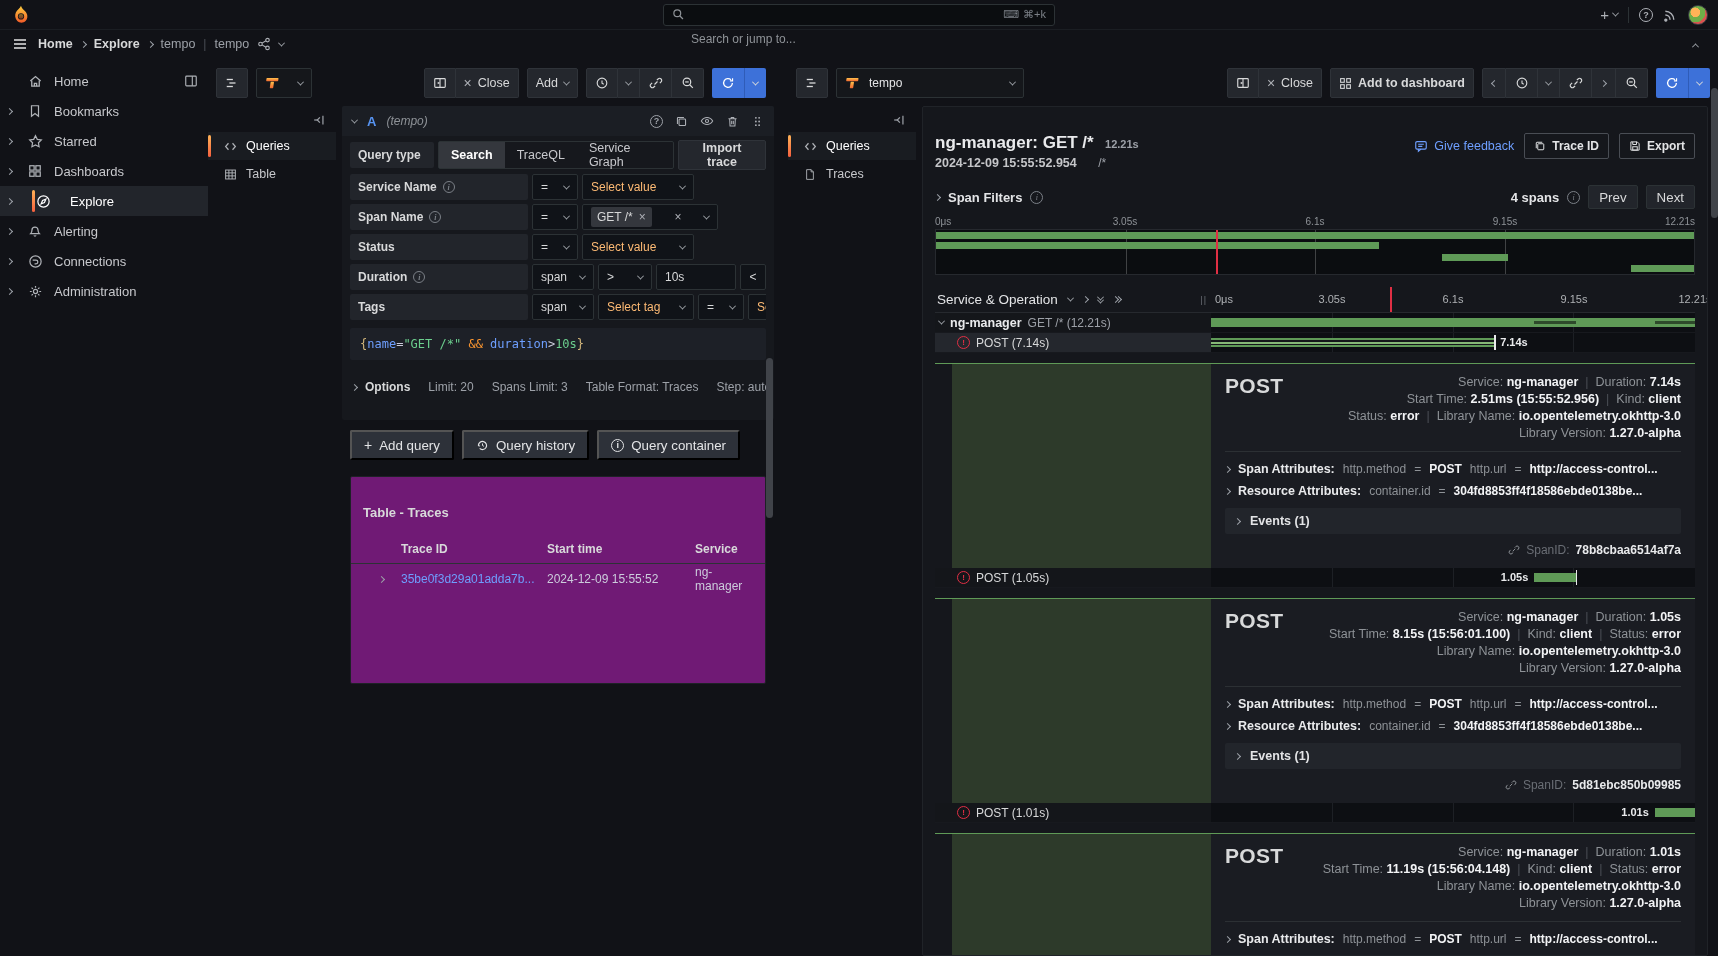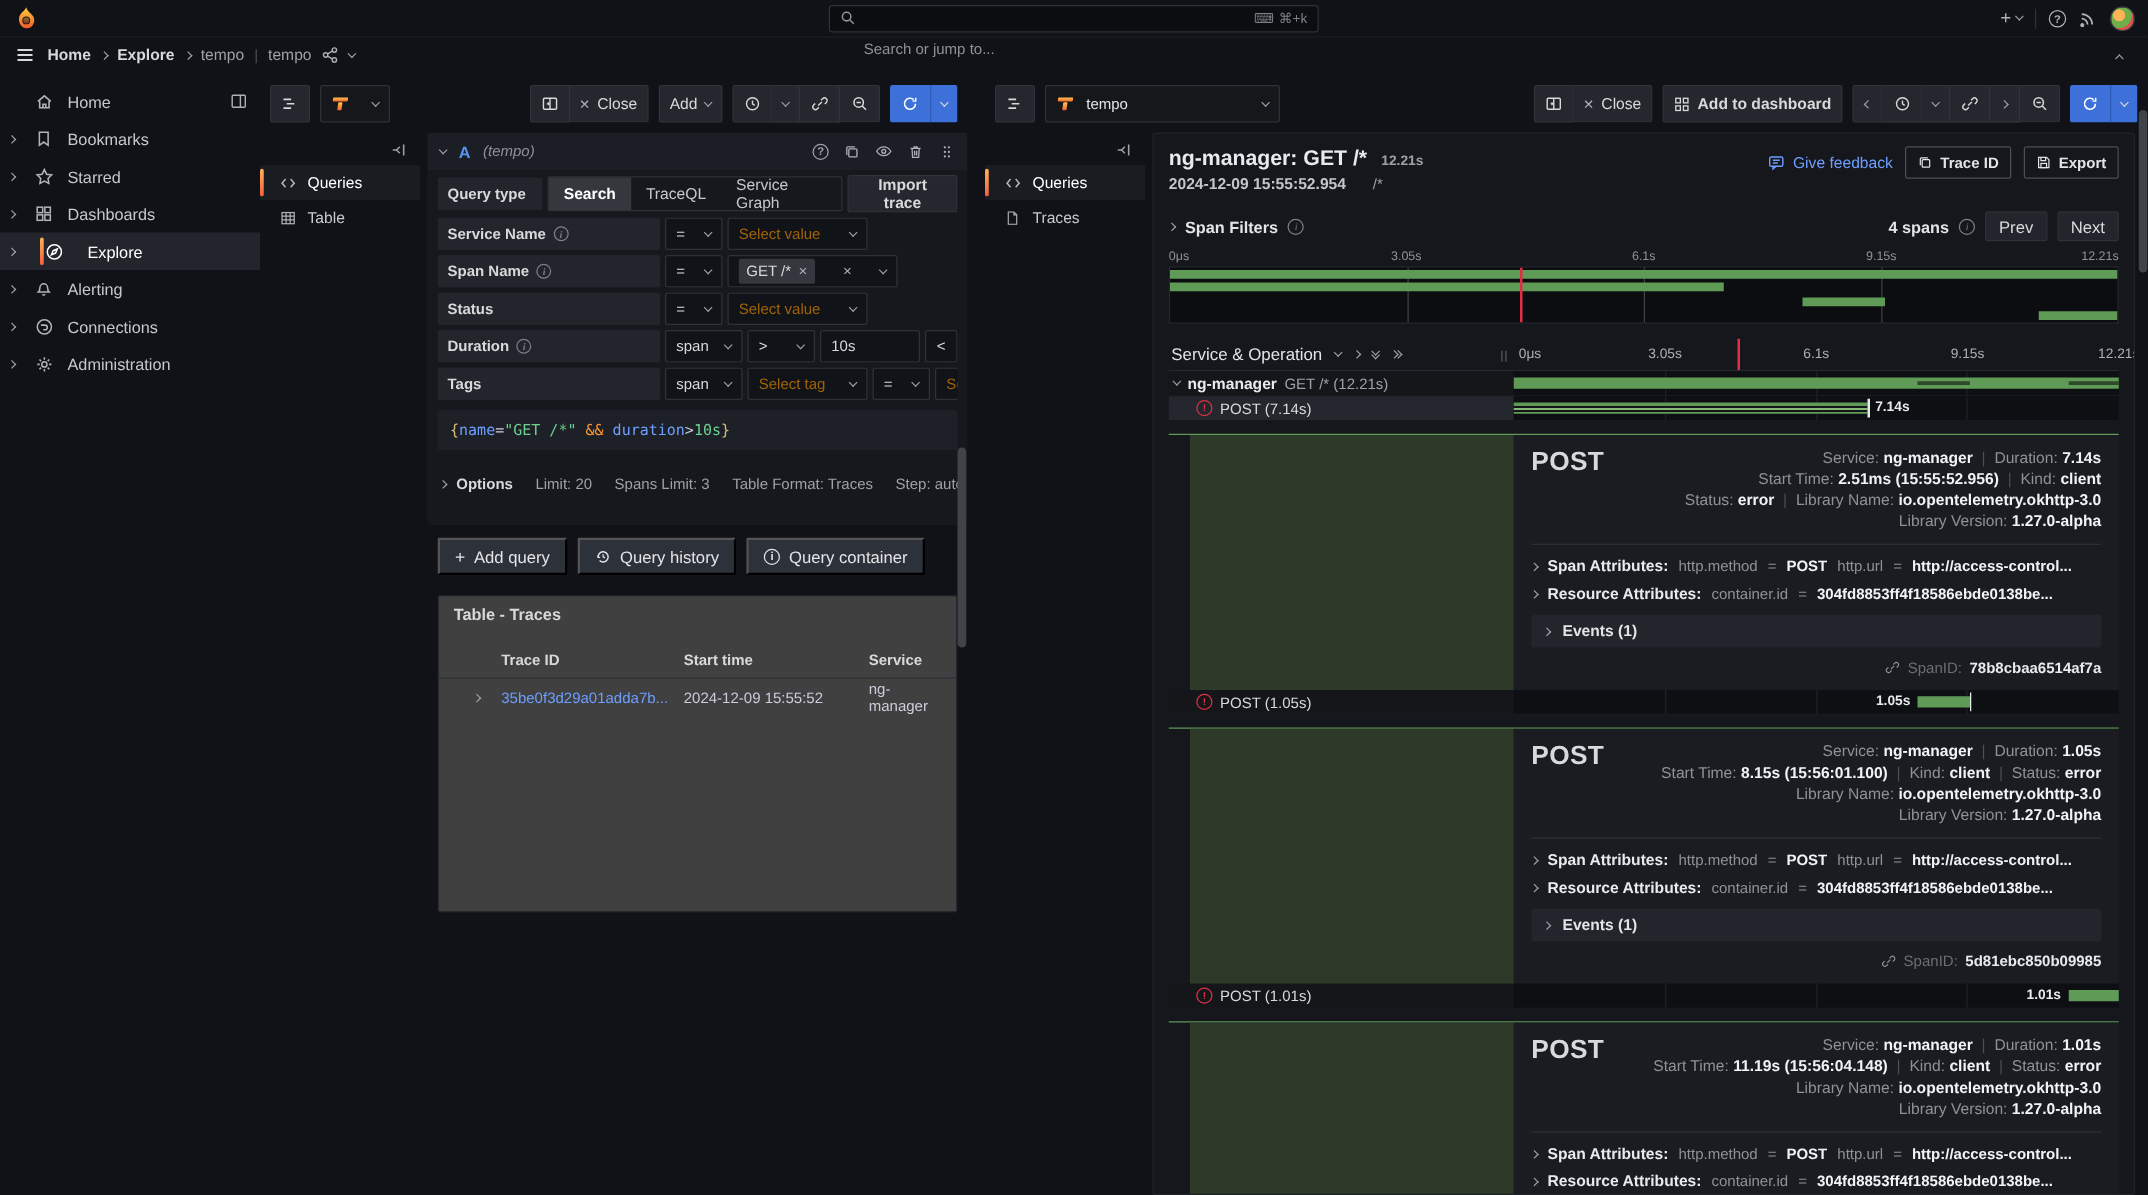--- a/index.html
+++ b/index.html
@@ -87,54 +87,54 @@
   .qcard { background:#16181d; border-radius:2px; overflow:hidden; padding-bottom:22px;}
   .qhead { height:30px; background:#1b1e24; display:flex; align-items:center; gap:10px; padding:0 10px; }
   .refid { color:#5794f2; font-weight:700; font-size:13px; }
   .dshint { color:#8e9297; font-style:italic; }
   .qhead-icons { margin-left:auto; display:flex; align-items:center; gap:12px; color:#aeb1b7;}
   .frow { display:flex; align-items:center; margin:4px 8px; gap:4px; overflow:hidden; }
   .flabel { background:#22252b; height:26px; flex:0 0 178px; display:flex; align-items:center; gap:6px; padding:0 8px; font-weight:700; color:#d8d9da; border-radius:2px;}
   .flabel.small { flex:0 0 84px; }
   .finfo { width:12px; height:12px; border:1px solid #7b8087; border-radius:50%; color:#7b8087; font-size:8px; display:inline-flex; align-items:center; justify-content:center; font-style:italic; font-family:"Liberation Serif",serif;}
   .fbox { background:#101318; border:1px solid #2c3235; border-radius:2px; height:26px; display:inline-flex; align-items:center; gap:8px; padding:0 8px; color:#d8d9da; cursor:pointer; flex-shrink:0;}
-  .fbox .placeholder { color:#a16207; }
+  .fbox .placeholder { color:#fdba74; }
   .fbox.op { width:46px; justify-content:space-between;}
   .fbox.scope { width:62px; justify-content:space-between;}
   .fbox.val { width:112px; justify-content:space-between;}
   .fbox.grow { flex:1 1 auto; min-width:60px;}
   .chip { background:#34373d; border-radius:2px; height:20px; display:inline-flex; align-items:center; gap:6px; padding:0 6px; color:#d8d9da; font-size:12px;}
   .chip .x { color:#aeb1b7; cursor:pointer; }
   .tabs { border:1px solid #2c3235; border-radius:2px; height:28px; display:inline-flex; align-items:center; }
   .tab { padding:0 12px; height:100%; display:flex; align-items:center; color:#c7c8cc; cursor:pointer; font-size:12.5px;}
   .tab.active { background:#34373d; color:#fff; font-weight:700; }
   .import-btn { margin-left:auto; }
   .preview { margin:8px 8px; background:#1d2027; border-radius:2px; padding:9px 10px; font-family:"DejaVu Sans Mono",monospace; font-size:12px; white-space:nowrap;}
   .tok-brace { color:#d7ba7d; } .tok-key { color:#6e9fff; } .tok-str { color:#6ccf8e; } .tok-op { color:#ff9830; } .tok-plain { color:#ccccdc; }
   .options-row { display:flex; align-items:center; gap:18px; padding:12px 10px 4px 10px; color:#9da1a8; white-space:nowrap; overflow:hidden;}
   .options-row .opt-label { color:#d8d9da; font-weight:700; display:flex; align-items:center; gap:8px;}
   .action-row { display:flex; gap:8px; margin:10px 8px; }
   .abtn { background:#2d3139; border-radius:2px; height:30px; display:inline-flex; align-items:center; gap:7px; padding:0 12px; color:#e3e4e6; font-weight:500; cursor:pointer;}
 
   
-  .tpanel { margin:16px 8px 0 8px; background:#404040; border:1px solid #1e2126; border-radius:2px; height:254px; padding:3px 0;}
+  .tpanel { margin:16px 8px 0 8px; background:#701a75; border:1px solid #1e2126; border-radius:2px; height:208px; padding:24px 0;}
   .tpanel-title { font-size:13px; font-weight:700; color:#d8d9da; padding:4px 12px 14px 12px;}
   .trow { display:flex; align-items:center; height:30px; padding:0 10px;}
   .trow.head { font-weight:700; color:#d8d9da; border-bottom:1px solid #2c3235; }
   .tc-exp { flex:0 0 40px; display:flex; justify-content:center;}
   .tc-id { flex:0 0 146px; } .tc-start { flex:0 0 148px; } .tc-svc { flex:1; }
   .trace-link { color:#6e9fff; cursor:pointer; }
 
   
   .lscroll { position:absolute; right:1px; top:300px; width:7px; height:160px; background:#404349; border-radius:4px;}
 
   
   .trace-wrap { flex:1; min-width:0; margin:0 10px 0 6px; background:#15171c; border:1px solid #202328; border-radius:2px; padding:10px 12px 0 12px; overflow:hidden; position:relative;}
   .trace-label { font-size:13px; font-weight:700; color:#d8d9da; }
-  .trace-head { display:flex; align-items:flex-start; margin-top:0;}
+  .trace-head { display:flex; align-items:flex-start; margin-top:16px;}
   .trace-title { font-size:17px; font-weight:700; color:#e9eaec; }
   .trace-dur { font-size:11px; color:#9da1a8; font-weight:700; margin-left:8px;}
   .trace-sub { margin-top:3px; color:#c5c6c9; font-weight:700; font-size:12.5px;}
   .trace-sub .path { color:#9da1a8; font-weight:400; margin-left:18px; font-size:12px;}
   .trace-head-right { margin-left:auto; display:flex; align-items:center; gap:10px;}
   .feedback { color:#6e9fff; display:flex; align-items:center; gap:6px; cursor:pointer; font-size:12.5px;}
   .obtn { height:26px; border:1px solid #494d54; border-radius:2px; background:transparent; color:#e3e4e6; font-weight:700; display:inline-flex; align-items:center; gap:6px; padding:0 9px; cursor:pointer; font-size:12px;}
   .filters-row { display:flex; align-items:center; gap:8px; margin-top:14px; height:26px;}
   .filters-row .flt { font-weight:700; font-size:13px; color:#e3e4e6;}
   .filters-right { margin-left:auto; display:flex; align-items:center; gap:8px;}

